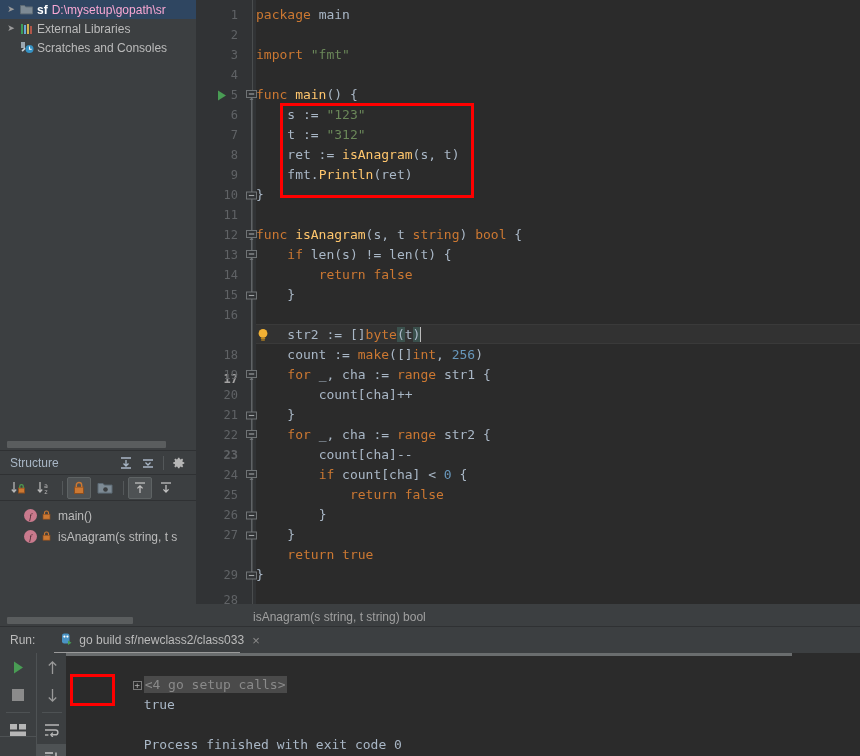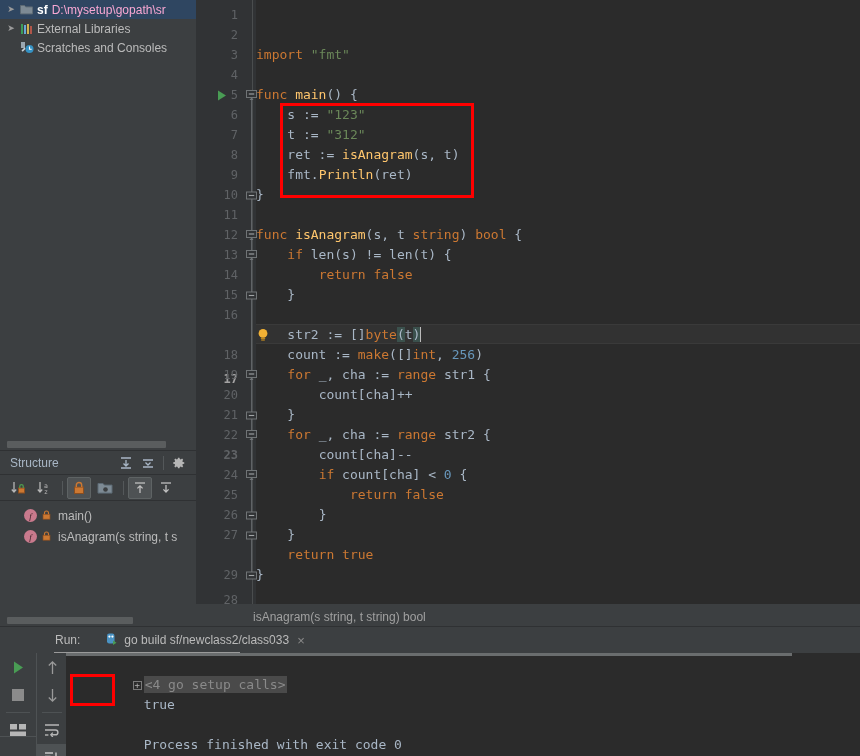--- a/index.html
+++ b/index.html
@@ -155,21 +155,21 @@
 
   
   #run-panel {
     position: absolute; left: 0; top: 626px; width: 860px; height: 130px;
     background: #3c3f41; border-top: 1px solid #2f3133;
   }
   #run-tabbar {
     height: 26px; display: flex; align-items: center; padding-left: 10px;
     position: relative;
   }
-  #run-label { font-size: 12px; color: #bbbbbb; margin-right: 18px; margin-left: 45px; }
+  #run-label { font-size: 12px; color: #bbbbbb; margin-right: 18px; }
   #run-tab {
     display: flex; align-items: center; height: 24px; padding: 0 6px;
     font-size: 12px; color: #bbbbbb;
   }
   #run-tab-underline {
     position: absolute; left: 54px; top: 25px; width: 186px; height: 2px;
     background: #9a9a9a;
   }
   #run-tab-title { margin-left: 6px; }
   #run-tab-close { margin-left: 8px; color: #8b8b8b; font-size: 13px; }
@@ -401,20 +401,21 @@
         </svg>
     </div>
     <div id="bulb-marker" style="position: absolute; left: 60px; width: 14px; height: 20px; display: flex; align-items: center; justify-content: center; top: 325px;">
       <svg width="12" height="14" viewBox="0 0 12 14">
         <circle cx="6" cy="5.4" r="4.4" fill="#f2b134"></circle>
         <rect x="3.8" y="9.6" width="4.4" height="1.3" fill="#c98f1f"></rect>
         <rect x="4.2" y="11.4" width="3.6" height="1.2" fill="#c98f1f"></rect>
       </svg>
     </div>
     <div id="code">
+        <div class="cline" style="top: 5px;"><span class="kw">package </span><span class="def">main</span></div>
         <div class="cline" style="top: 25px;"></div>
         <div class="cline" style="top: 45px;"><span class="kw">import </span><span class="str">"fmt"</span></div>
         <div class="cline" style="top: 65px;"></div>
         <div class="cline" style="top: 85px;"><span class="kw">func </span><span class="fn">main</span><span class="def">() {</span></div>
         <div class="cline" style="top: 105px;">    <span class="def">s := </span><span class="str">"123"</span></div>
         <div class="cline" style="top: 125px;">    <span class="def">t := </span><span class="str">"312"</span></div>
         <div class="cline" style="top: 145px;">    <span class="def">ret := </span><span class="fn">isAnagram</span><span class="def">(s, t)</span></div>
         <div class="cline" style="top: 165px;">    <span class="def">fmt.</span><span class="fn">Println</span><span class="def">(ret)</span></div>
         <div class="cline" style="top: 185px;"><span class="def">}</span></div>
         <div class="cline" style="top: 205px;"></div>

